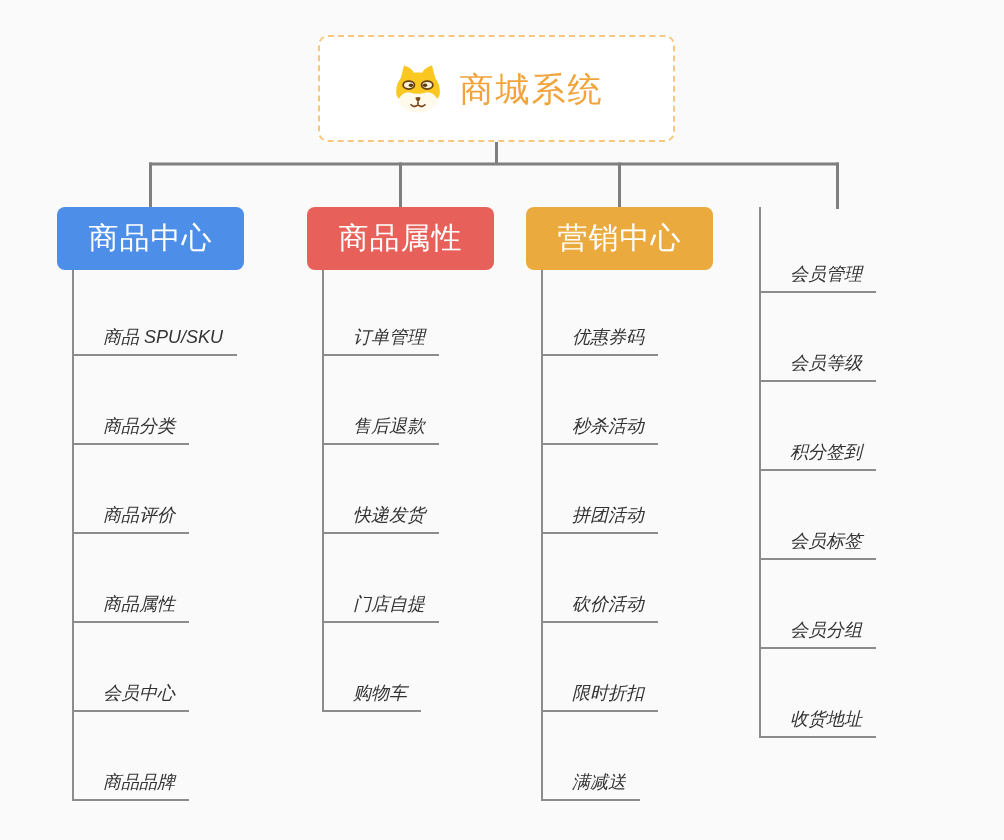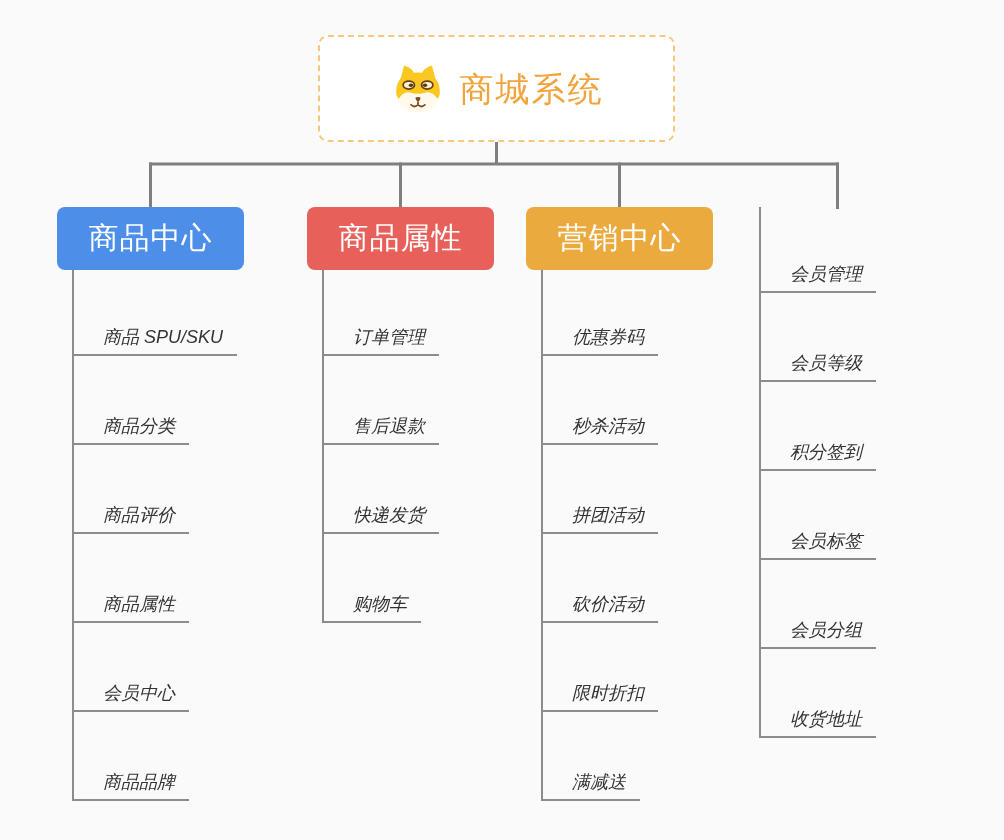--- a/index.html
+++ b/index.html
@@ -151,20 +151,23 @@
       <div class="child">
           <span class="child-label">订单管理</span>
         </div>
       <div class="child">
           <span class="child-label">售后退款</span>
         </div>
       <div class="child">
           <span class="child-label">快递发货</span>
         </div>
       <div class="child">
+          <span class="child-label">门店自提</span>
+        </div>
+      <div class="child">
           <span class="child-label">购物车</span>
         </div>
     </div>
   </div>
 
   <div class="column" style="left:526px">
     <div class="branch-header" style="background-color: rgb(235, 170, 62);">营销中心</div>
     <div class="children">
       <div class="child">
           <span class="child-label">优惠券码</span>

